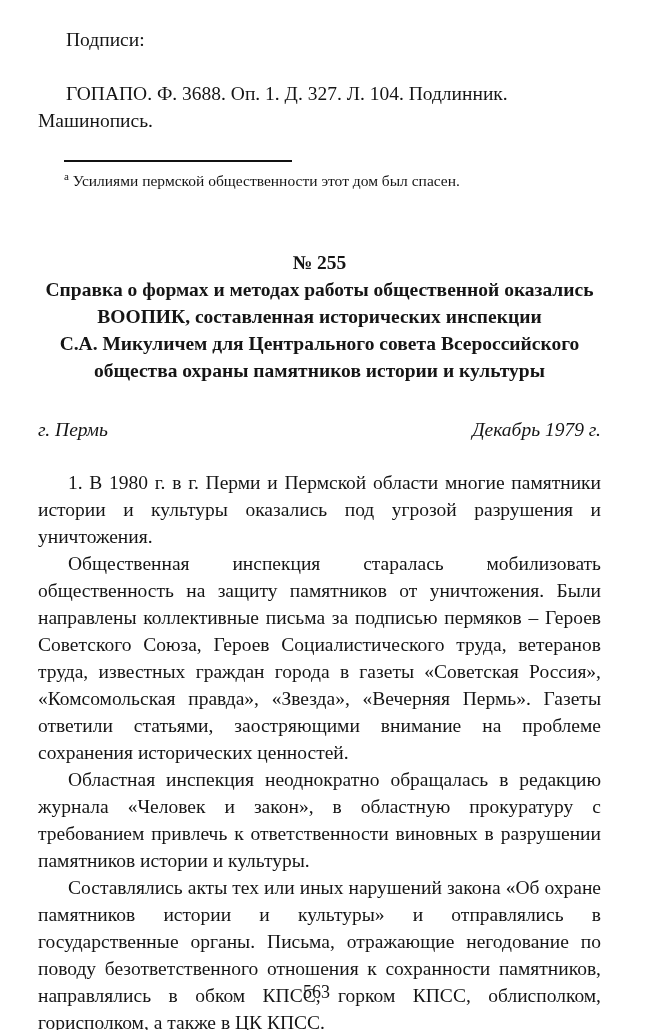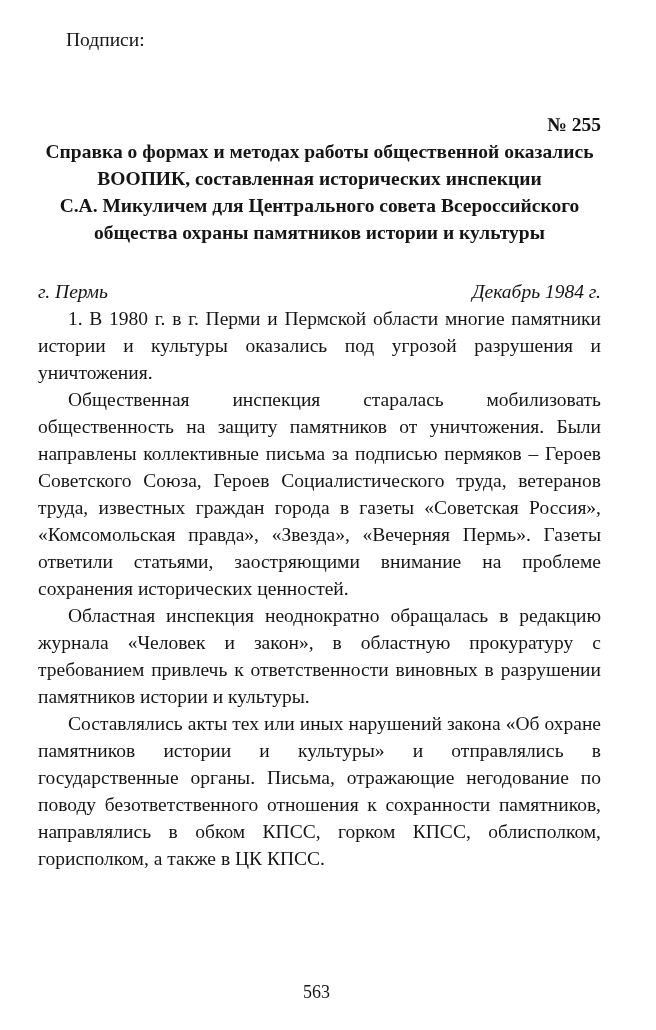--- a/index.html
+++ b/index.html
@@ -38,33 +38,34 @@
     font-size: 15.5px;
     line-height: 21px;
     text-indent: 26px;
   }
   .footnote-text sup {
     font-size: 11px;
     line-height: 0;
   }
   .doc-number {
     margin-top: 58px;
-    text-align: right;
+    text-align: center;
     font-weight: bold;
   }
   .doc-title {
     text-align: center;
     font-weight: bold;
   }
   .doc-title div { line-height: 27px; }
   .place-date {
     display: flex;
     justify-content: space-between;
     font-style: italic;
     margin-top: 32px;
+    margin-bottom: 26px;
     gap: 28px;
   }
   .body-paragraph {
     text-align: justify;
     text-indent: 30px;
     margin: 0;
   }
   .page-number {
     position: absolute;
     left: 0;
@@ -76,34 +77,39 @@
 </style>
 </head>
 <body>
 
 <div class="page">
 
   <div class="signatures">
     <div>Подписи:</div>
   </div>
 
+  <div class="archive-ref">ГОПАПО. Ф. 3688. Оп. 1. Д. 327. Л. 104. Подлинник. Машинопись.</div>
 
+  <div class="footnote-block">
+    <div class="footnote-rule"></div>
+    <div class="footnote-text"><sup>а</sup><span> Усилиями пермской общественности этот дом был спасен.</span></div>
+  </div>
 
   <div class="doc-number">№ 255</div>
 
   <div class="doc-title">
     <div>Справка о формах и методах работы общественной оказались</div>
     <div>ВООПИК, составленная исторических инспекции</div>
     <div>С.А. Микуличем для Центрального совета Всероссийского</div>
     <div>общества охраны памятников истории и культуры</div>
   </div>
 
   <div class="place-date">
     <span>г. Пермь</span>
-    <span>Декабрь 1984 г.</span>
+    <span>Декабрь 1979 г.</span>
   </div>
 
   <p class="body-paragraph">1. В 1980 г. в г. Перми и Пермской области многие памятники истории и культуры оказались под угрозой разрушения и уничтожения.</p>
   <p class="body-paragraph">Общественная инспекция старалась мобилизовать общественность на защиту памятников от уничтожения. Были направлены коллективные письма за подписью пермяков – Героев Советского Союза, Героев Социалистического труда, ветеранов труда, известных граждан города в газеты «Советская Россия», «Комсомольская правда», «Звезда», «Вечерняя Пермь». Газеты ответили статьями, заостряющими внимание на проблеме сохранения исторических ценностей.</p>
   <p class="body-paragraph">Областная инспекция неоднократно обращалась в редакцию журнала «Человек и закон», в областную прокуратуру с требованием привлечь к ответственности виновных в разрушении памятников истории и культуры.</p>
   <p class="body-paragraph">Составлялись акты тех или иных нарушений закона «Об охране памятников истории и культуры» и отправлялись в государственные органы. Письма, отражающие негодование по поводу безответственного отношения к сохранности памятников, направлялись в обком КПСС, горком КПСС, облисполком, горисполком, а также в ЦК КПСС.</p>
 
   <div class="page-number">563</div>
 
 </div>

